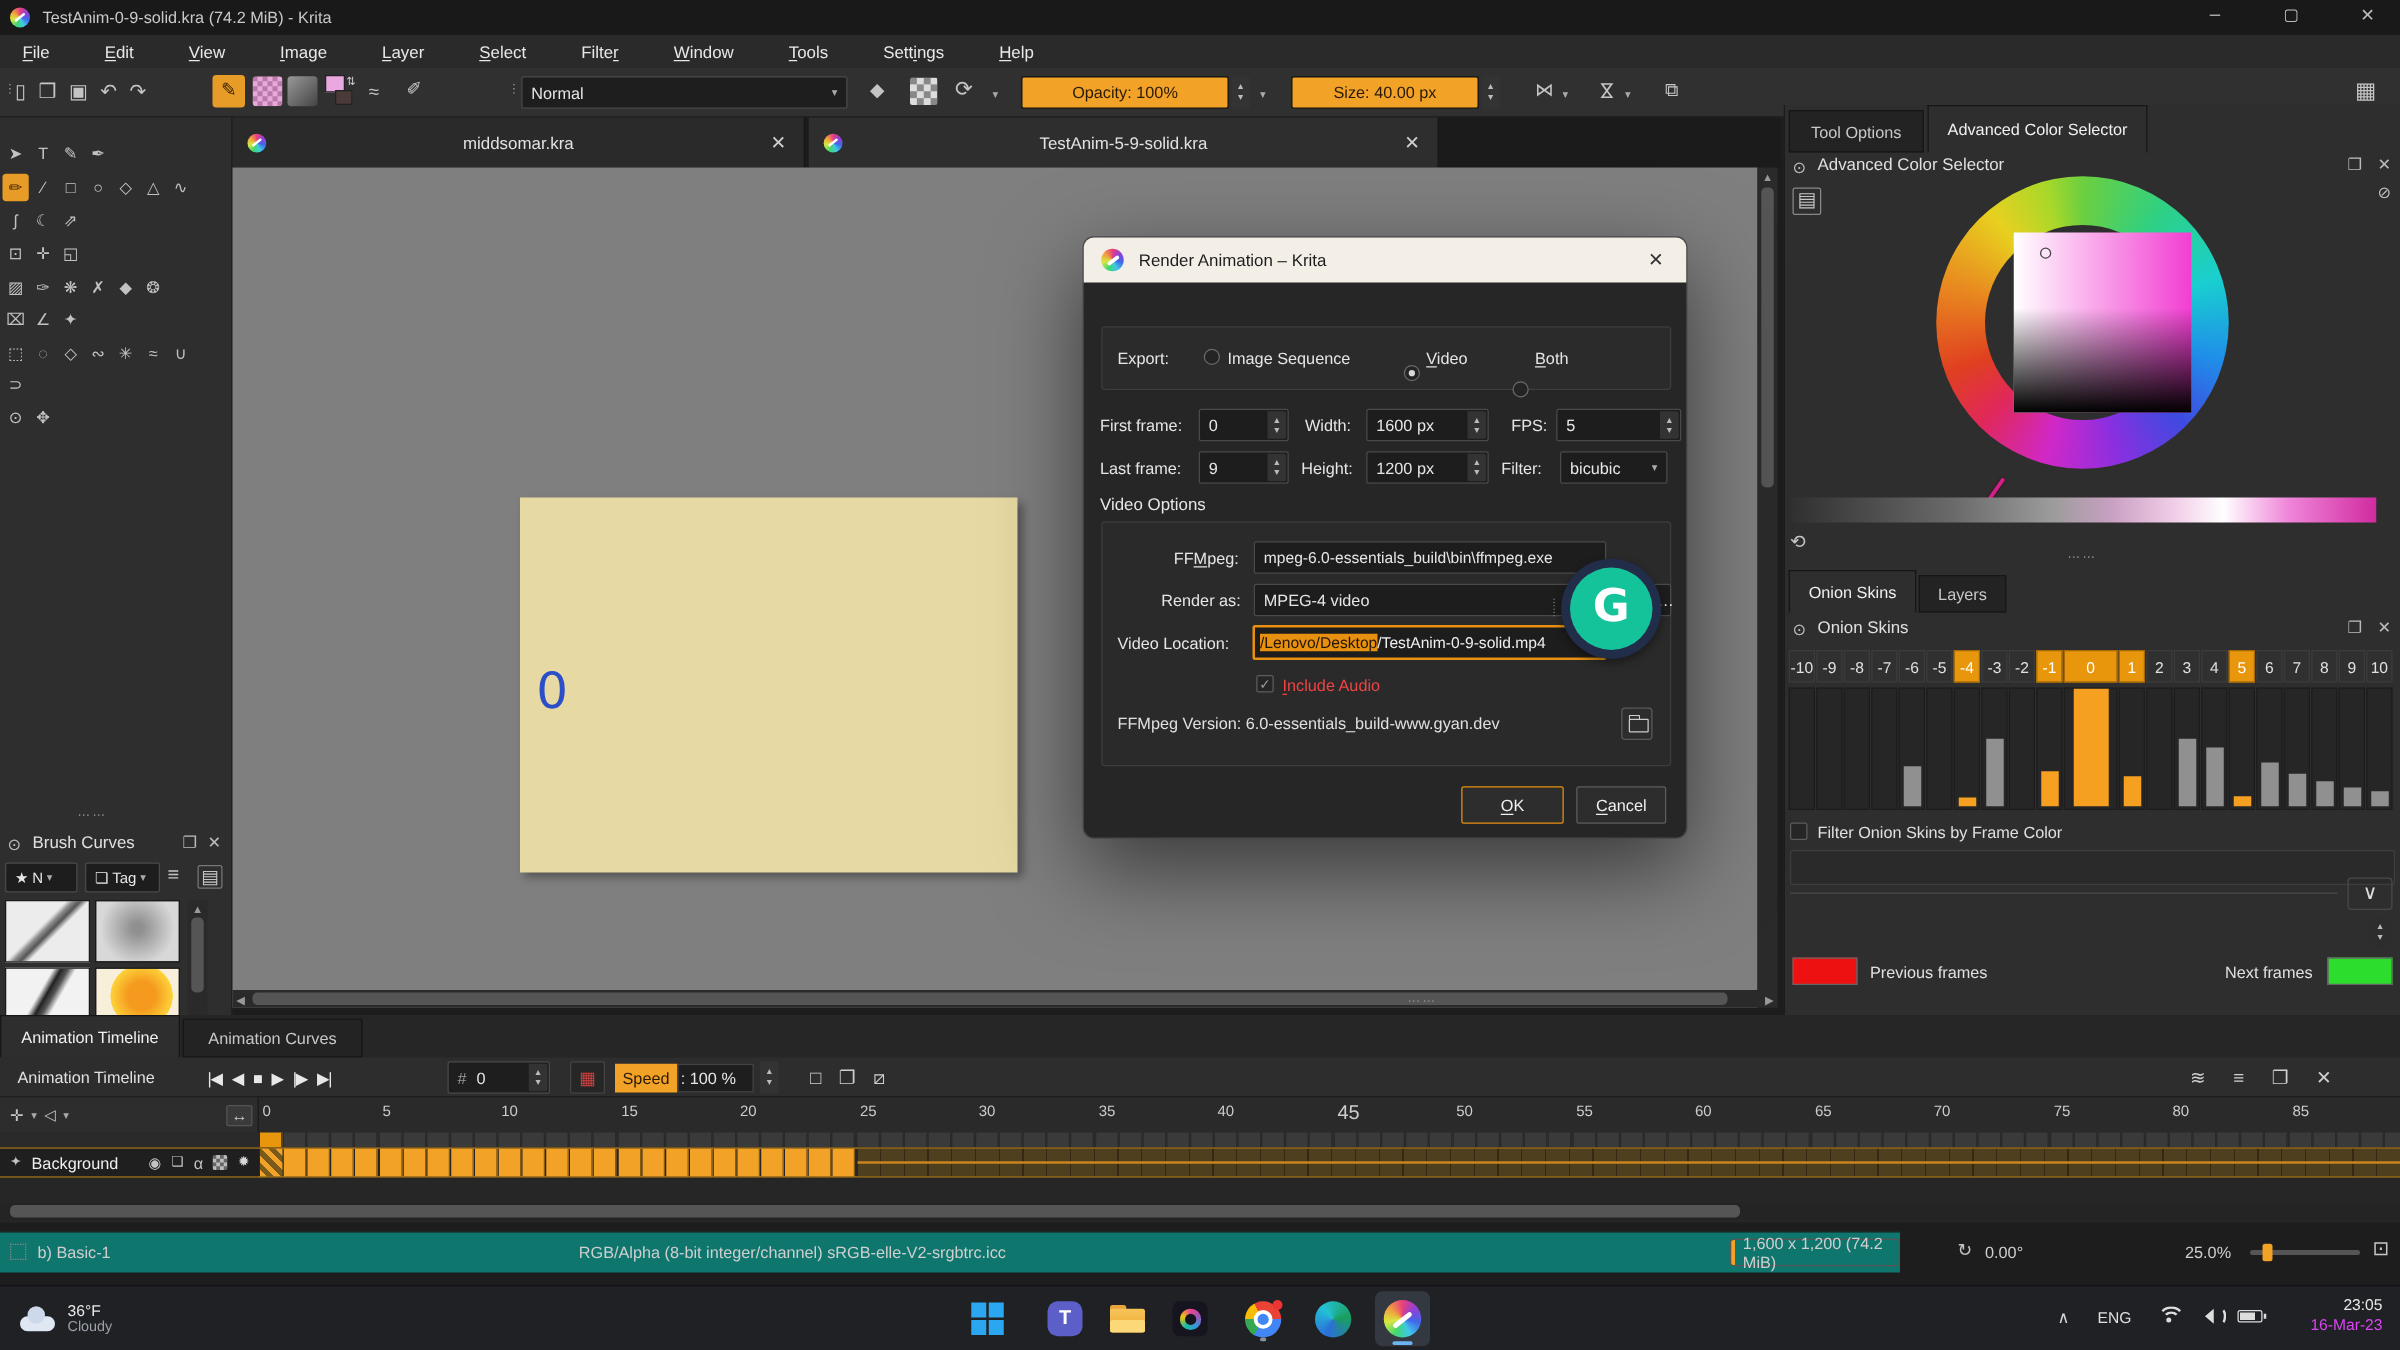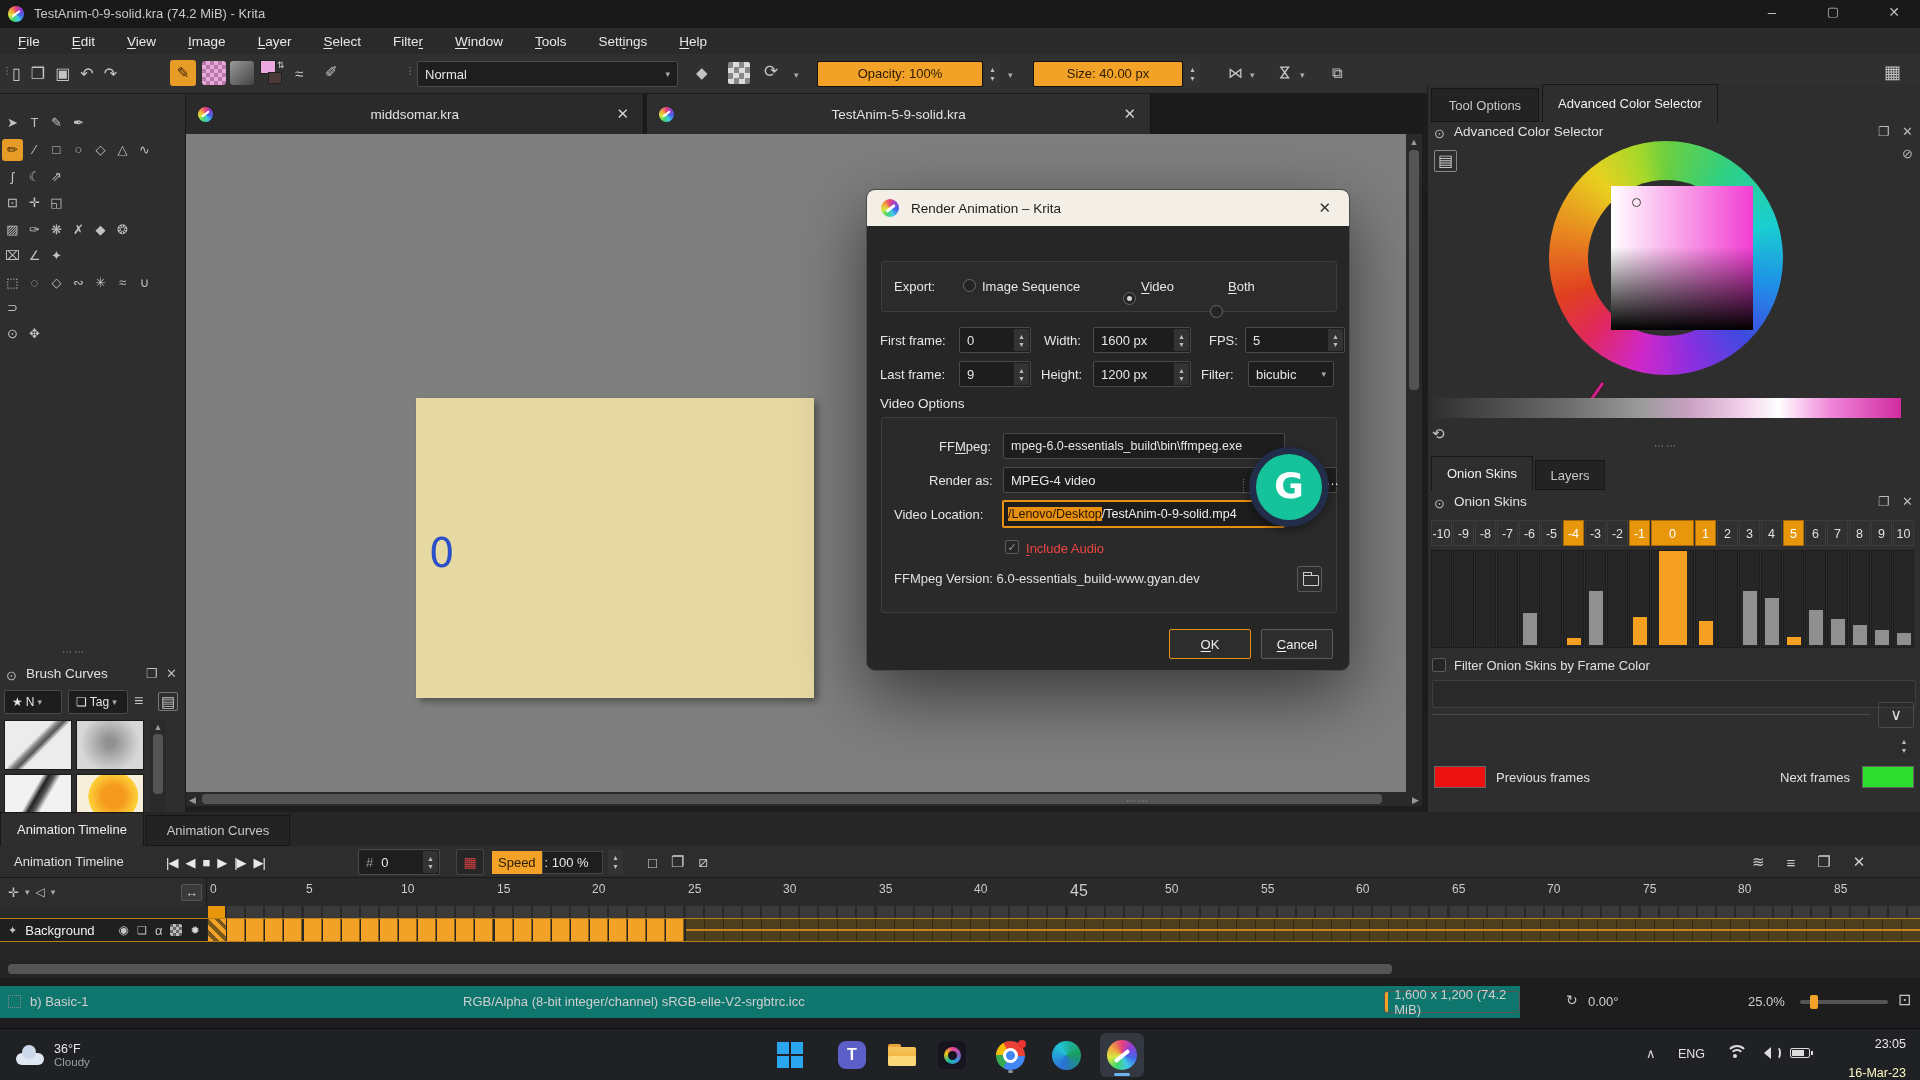--- a/index.html
+++ b/index.html
@@ -39,21 +39,21 @@
 <div class="screen">
 
   <div class="abs" style="left:0;top:0;width:1920px;height:28px;background:#191919;">
     <div class="abs kritalogo" style="left:8px;top:6px;width:16px;height:16px;"></div>
     <div class="abs" style="left:34px;top:6px;font-size:13px;color:#c9c9c9;">TestAnim-0-9-solid.kra (74.2 MiB)  - Krita</div>
     <div class="abs ic" style="left:1752px;top:4px;width:40px;font-size:15px;color:#bbb;">–</div>
     <div class="abs ic" style="left:1813px;top:5px;width:40px;font-size:13px;color:#bbb;">▢</div>
     <div class="abs ic" style="left:1874px;top:5px;width:40px;font-size:14px;color:#bbb;">✕</div>
   </div>
 
-  <div class="abs row" id="menubar" style="left:0;top:28px;width:1920px;height:26px;background:#2a2a2a;padding-left:6px;gap:8px;font-size:13.5px;">
+  <div class="abs row" id="menubar" style="left:0;top:28px;width:1920px;height:26px;background:#2a2a2a;padding-left:6px;gap:20px;font-size:13.5px;">
       <span style="padding: 3px 12px; color: rgb(232, 232, 232);"><u>F</u>ile</span>
       <span style="padding: 3px 12px; color: rgb(232, 232, 232);"><u>E</u>dit</span>
       <span style="padding: 3px 12px; color: rgb(232, 232, 232);"><u>V</u>iew</span>
       <span style="padding: 3px 12px; color: rgb(232, 232, 232);"><u>I</u>mage</span>
       <span style="padding: 3px 12px; color: rgb(232, 232, 232);"><u>L</u>ayer</span>
       <span style="padding: 3px 12px; color: rgb(232, 232, 232);"><u>S</u>elect</span>
       <span style="padding: 3px 12px; color: rgb(232, 232, 232);">Filte<u>r</u></span>
       <span style="padding: 3px 12px; color: rgb(232, 232, 232);"><u>W</u>indow</span>
       <span style="padding: 3px 12px; color: rgb(232, 232, 232);"><u>T</u>ools</span>
       <span style="padding: 3px 12px; color: rgb(232, 232, 232);">Sett<u>i</u>ngs</span>
@@ -660,21 +660,21 @@
     <div class="abs row" style="left:1758px;top:17px;">
       <div style="width:0;height:0;border:6px solid transparent;border-right:7px solid #ddd;"></div>
       <div style="width:5px;height:10px;border:2px solid transparent;border-right:2px solid #ddd;border-radius:50%;margin-left:1px;"></div>
     </div>
     <div class="abs" style="left:1790px;top:19px;width:20px;height:10px;border:1.5px solid #ddd;border-radius:2px;">
       <div style="position:absolute;left:1px;top:1px;width:12px;height:6px;background:#ddd;"></div>
       <div style="position:absolute;right:-4px;top:2px;width:2px;height:4px;background:#ddd;"></div>
     </div>
     <div class="abs" style="left:1828px;top:8px;width:78px;text-align:right;">
       <div style="font-size:12.5px;color:#e8e8e8;">23:05</div>
-      <div style="font-size:12.5px;color:#fef9c3;margin-top:15px;">16-Mar-23</div>
+      <div style="font-size:12.5px;color:#d946ef;margin-top:2px;">16-Mar-23</div>
     </div>
   </div>
 
   <div class="abs" style="left:866px;top:189px;width:484px;height:482px;border-radius:9px;box-shadow:0 24px 70px rgba(0,0,0,.55);background:#262626;border:1px solid #4a4a4a;">
     <div class="abs row" style="left:0;top:0;width:482px;height:36px;background:#f3efe7;border-radius:8px 8px 0 0;">
       <div class="kritalogo" style="width:18px;height:18px;margin-left:14px;"></div>
       <span style="margin-left:12px;font-size:13.5px;color:#1d1d1d;">Render Animation – Krita</span>
       <span style="margin-left:auto;margin-right:18px;font-size:15px;color:#333;">✕</span>
     </div>
 

